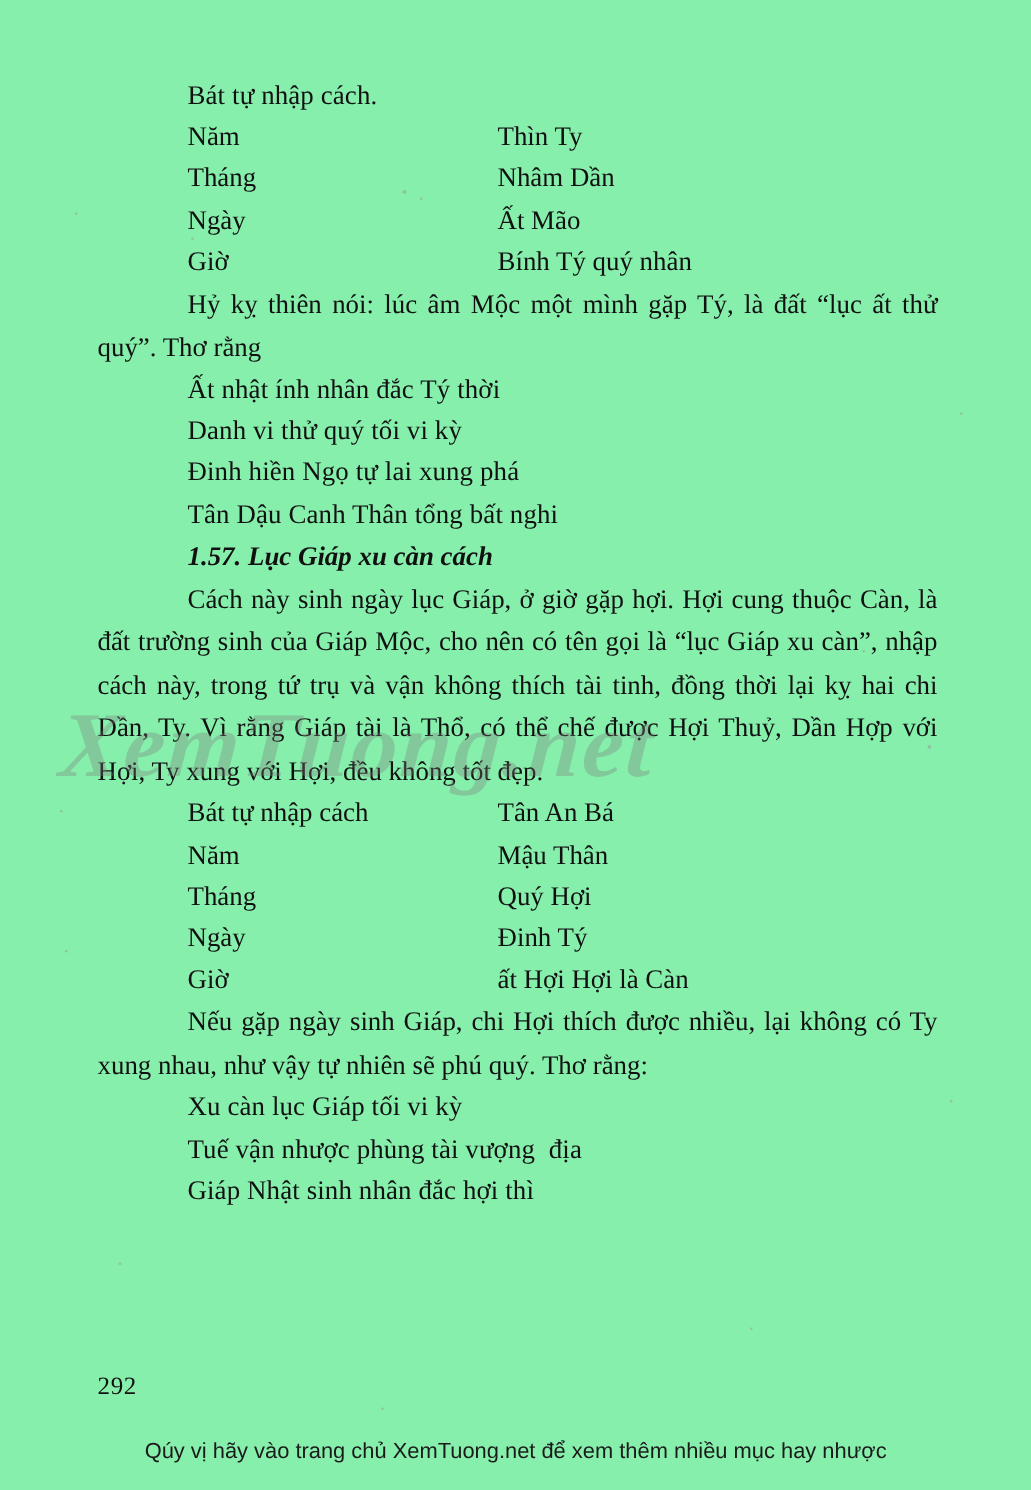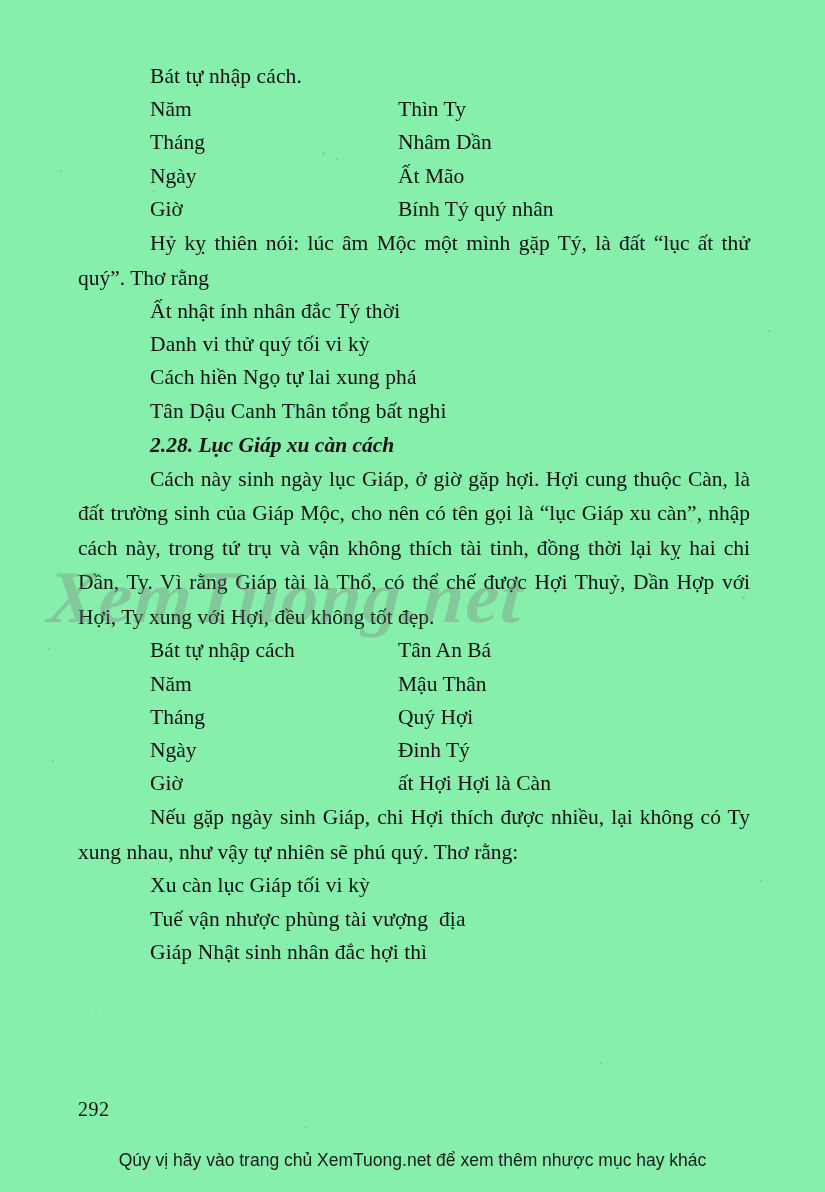--- a/index.html
+++ b/index.html
@@ -130,24 +130,24 @@
     </div>
     <div class="row">
       <div class="k">Giờ</div>
       <div class="v">Bính Tý quý nhân</div>
     </div>
 
     <div class="para"><span class="first"></span><span>Hỷ kỵ thiên nói: lúc âm Mộc một mình gặp Tý, là đất “lục ất thử quý”. Thơ rằng</span></div>
 
     <div class="line indent">Ất nhật ính nhân đắc Tý thời</div>
     <div class="line indent">Danh vi thử quý tối vi kỳ</div>
-    <div class="line indent">Cách hiền Ngọ tự lai xung phá</div>
+    <div class="line indent">Đinh hiền Ngọ tự lai xung phá</div>
     <div class="line indent">Tân Dậu Canh Thân tổng bất nghi</div>
 
-    <div class="heading">2.28. Lục Giáp xu càn cách</div>
+    <div class="heading">1.57. Lục Giáp xu càn cách</div>
 
     <div class="para"><span class="first"></span><span>Cách này sinh ngày lục Giáp, ở giờ gặp hợi. Hợi cung thuộc Càn, là đất trường sinh của Giáp Mộc, cho nên có tên gọi là “lục Giáp xu càn”, nhập cách này, trong tứ trụ và vận không thích tài tinh, đồng thời lại kỵ hai chi Dần, Ty. Vì rằng Giáp tài là Thổ, có thể chế được Hợi Thuỷ, Dần Hợp với Hợi, Ty xung với Hợi, đều không tốt đẹp.</span></div>
 
     <div class="row">
       <div class="k">Bát tự nhập cách</div>
       <div class="v">Tân An Bá</div>
     </div>
     <div class="row">
       <div class="k">Năm</div>
       <div class="v">Mậu Thân</div>
@@ -169,21 +169,21 @@
 
     <div class="line indent">Xu càn lục Giáp tối vi kỳ</div>
     <div class="line indent">Tuế vận nhược phùng tài vượng  địa</div>
     <div class="line indent">Giáp Nhật sinh nhân đắc hợi thì</div>
   </div>
 
   <div class="watermark">XemTuong.net</div>
 
   <div class="pagenum">292</div>
 
-  <div class="footer">Qúy vị hãy vào trang chủ XemTuong.net để xem thêm nhược mục hay khác</div>
+  <div class="footer">Qúy vị hãy vào trang chủ XemTuong.net để xem thêm nhiều mục hay nhược</div>
 
   <div class="speck" style="left:60px;  top:170px; width:2px;  height:2px;"></div>
   <div class="speck" style="left:322px; top:152px; width:3px;  height:3px;"></div>
   <div class="speck" style="left:336px; top:158px; width:2px;  height:2px;"></div>
   <div class="speck" style="left:153px; top:190px; width:2px;  height:2px;"></div>
   <div class="speck" style="left:768px; top:330px; width:2px;  height:2px;"></div>
   <div class="speck" style="left:690px; top:520px; width:2px;  height:2px;"></div>
   <div class="speck" style="left:742px; top:596px; width:3px;  height:3px;"></div>
   <div class="speck" style="left:48px;  top:648px; width:2px;  height:2px;"></div>
   <div class="speck" style="left:52px;  top:760px; width:2px;  height:2px;"></div>

